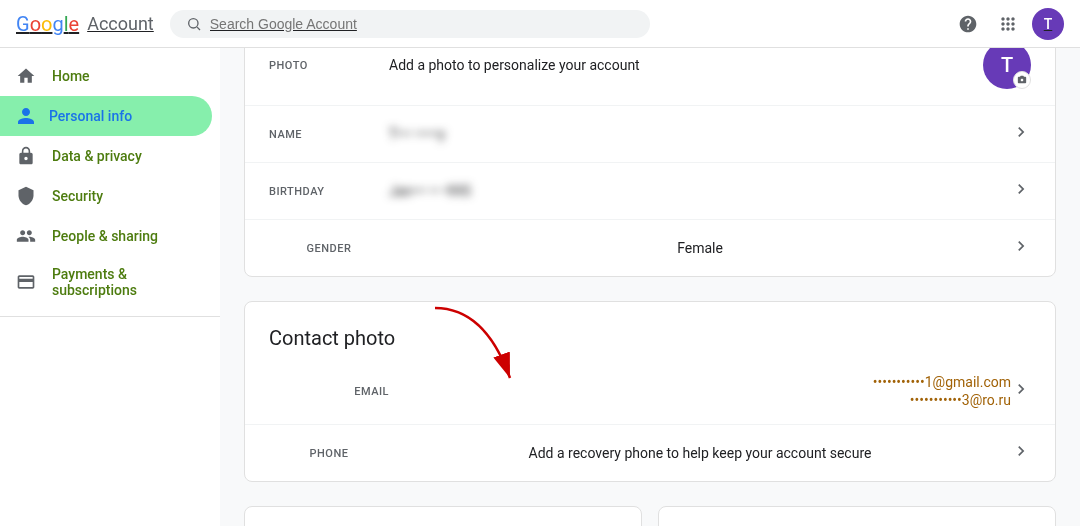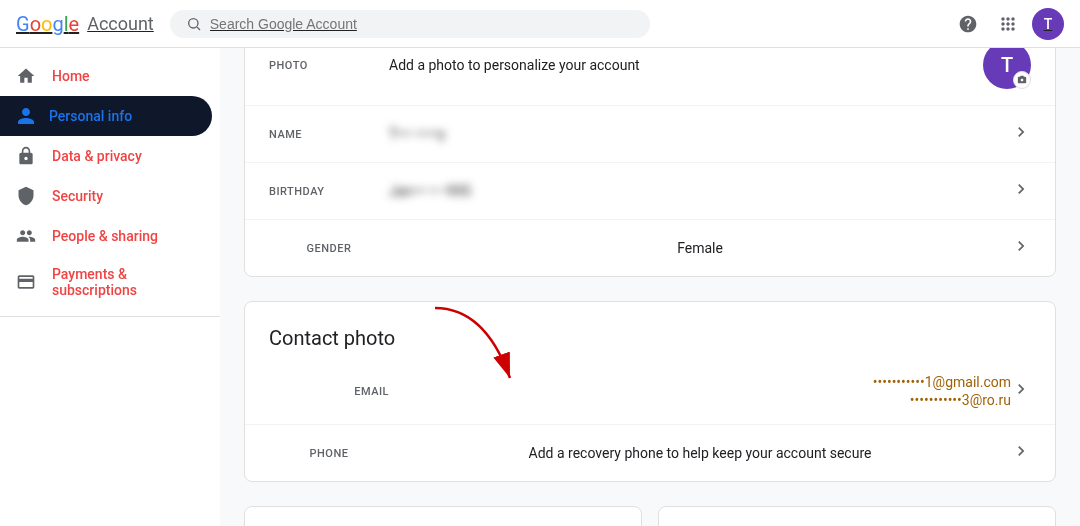--- a/index.html
+++ b/index.html
@@ -28,23 +28,23 @@
     .header-icon { width: 32px; height: 32px; border-radius: 50%; display: flex; align-items: center; justify-content: center; cursor: pointer; color: #5f6368; font-size: 18px; }
     .header-avatar { width: 32px; height: 32px; border-radius: 50%; background: #673ab7; display: flex; align-items: center; justify-content: center; color: #fff; font-size: 14px; font-weight: 500; cursor: pointer; }
 
     
     .sidebar {
       width: 220px; padding: 8px 0; background: #fff; position: fixed; top: 48px; left: 0; bottom: 0;
       overflow-y: auto;
     }
     .sidebar-item {
       display: flex; align-items: center; gap: 16px; padding: 10px 16px; cursor: pointer;
-      border-radius: 0 24px 24px 0; margin-right: 8px; color: #ef4444;
-    }
-    .sidebar-item.active { background: #0f172a; color: #1a73e8; gap: 13px; }
+      border-radius: 0 24px 24px 0; margin-right: 8px; color: #4d7c0f;
+    }
+    .sidebar-item.active { background: #86efac; color: #1a73e8; gap: 13px; }
     .sidebar-item .icon { width: 20px; height: 20px; display: flex; align-items: center; justify-content: center; color: #5f6368; flex-shrink: 0; }
     .sidebar-item.active .icon { color: #1a73e8; }
     .sidebar-item .label { font-size: 14px; font-weight: 500; }
     .sidebar-divider { height: 1px; background: #e0e0e0; margin: 8px 0; }
 
     
     .main { margin-left: 220px; padding: 24px; flex: 1; }
 
     
     .card {

